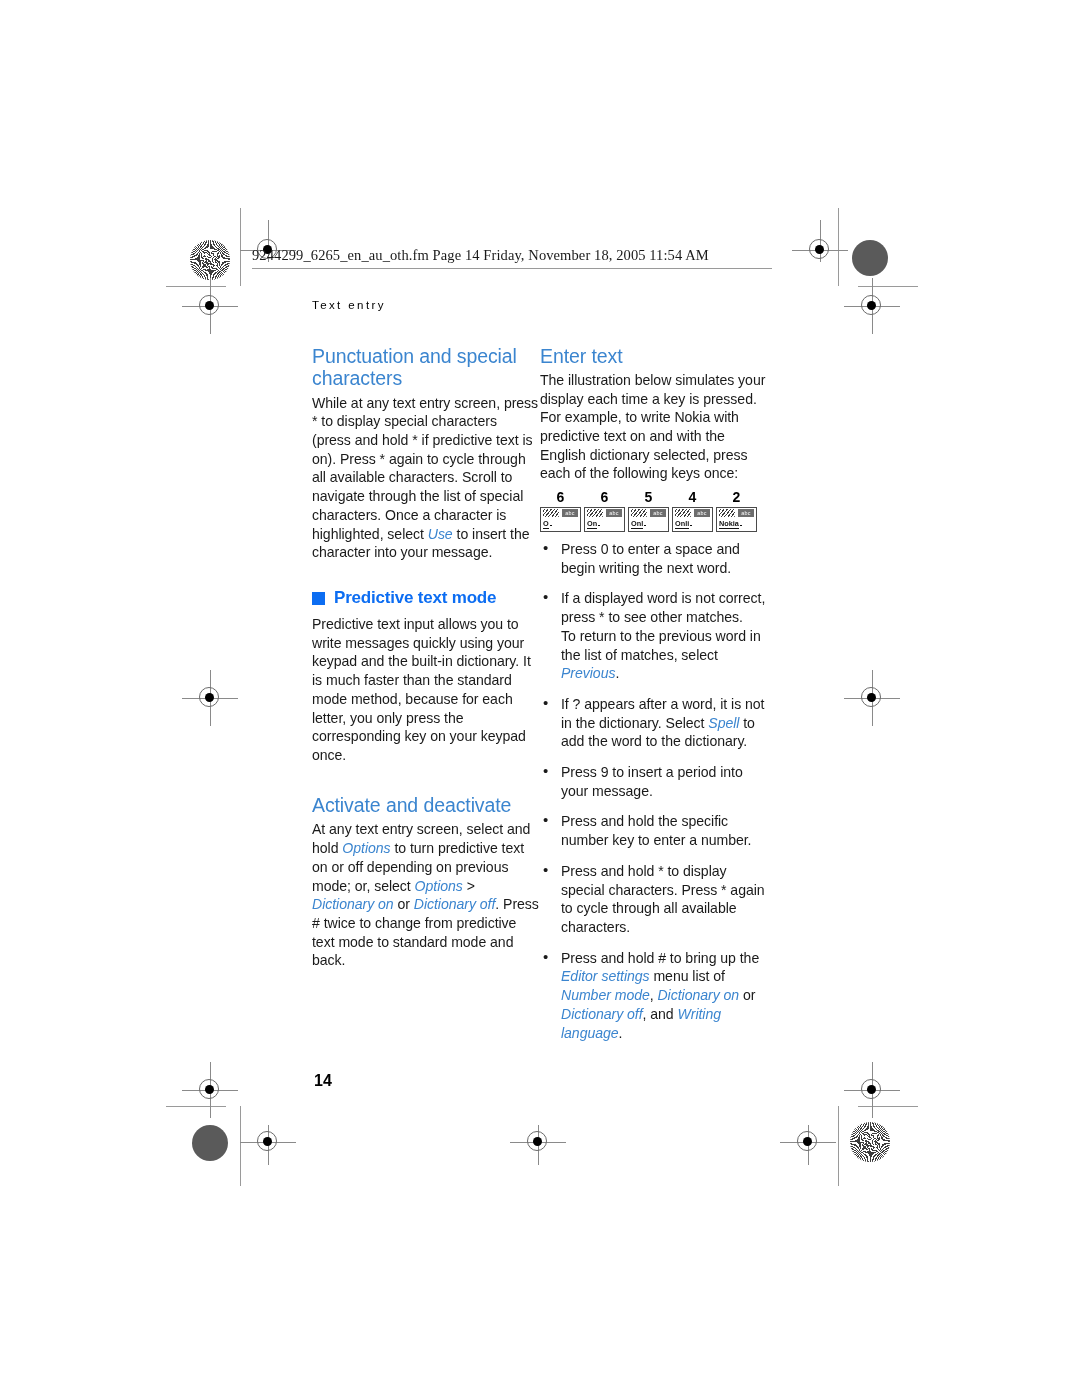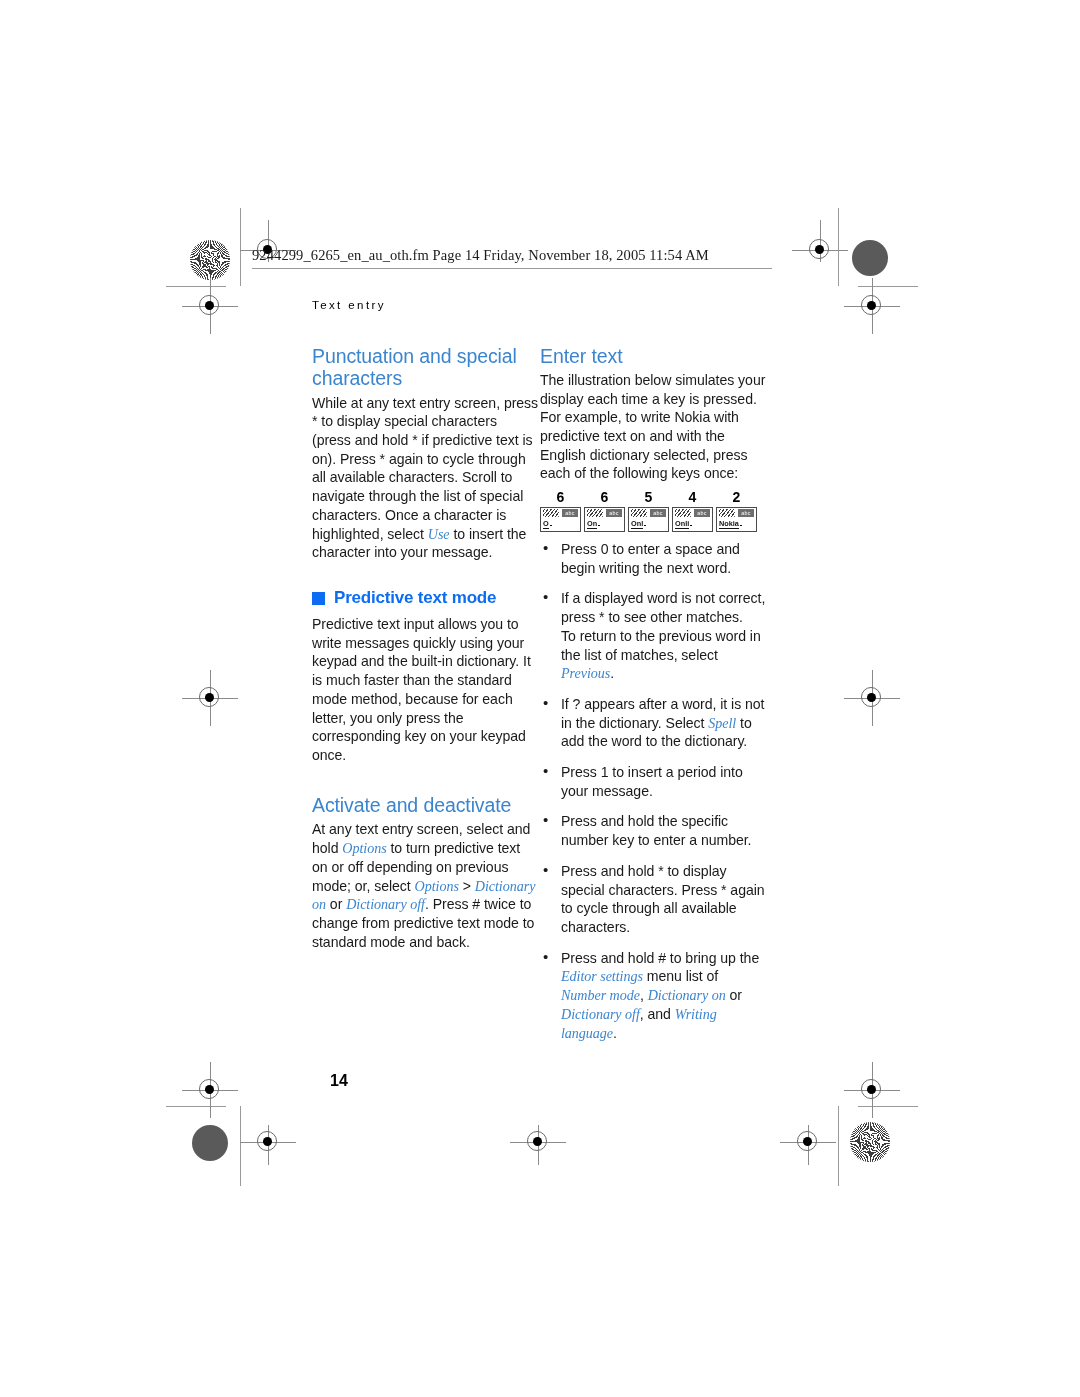--- a/index.html
+++ b/index.html
@@ -87,21 +87,21 @@
     left: 312px;
     top: 299px;
     font-size: 11.5px;
     color: #000;
     letter-spacing: 2.4px;
     font-weight: 400;
     text-align: right;
   }
   .page-number {
     position: absolute;
-    left: 330px;
+    left: 314px;
     top: 1072px;
     font-size: 16px;
     font-weight: 700;
     color: #000;
   }
 
   
   .col {
     position: absolute;
     top: 333px;
@@ -145,21 +145,20 @@
     font-size: 14.1px;
     line-height: 18.7px;
     color: #1a1a1a;
     letter-spacing: -0.05px;
   }
   p.body.gap { margin-bottom: 14px; }
 
   .ui {
     color: #3b85cf;
     font-style: italic;
-    font-family: Liberation Serif, serif;
   }
 
   h2.sec.spaced { margin-top: 30px; }
 
   
   ul.bullets {
     list-style: none;
     margin: 8px 0 0 0;
     padding: 0;
   }
@@ -409,19 +408,19 @@
           </div>
           <div class="disp"><span class="txt">Nokia</span><span class="cur"></span></div>
         </div>
       </div>
     </div>
 
   <ul class="bullets">
       <li><span>Press 0 to enter a space and begin writing the next word.</span></li>
       <li><span>If a displayed word is not correct, press * to see other matches.</span><br><span>To return to the previous word in the list of matches, select </span><span class="ui">Previous</span><span>.</span></li>
       <li><span>If ? appears after a word, it is not in the dictionary. Select </span><span class="ui">Spell</span><span> to add the word to the dictionary.</span></li>
-      <li><span>Press 1 to insert a period into your message.</span></li>
+      <li><span>Press 9 to insert a period into your message.</span></li>
       <li><span>Press and hold the specific number key to enter a number.</span></li>
       <li><span>Press and hold * to display special characters. Press * again to cycle through all available characters.</span></li>
       <li><span>Press and hold # to bring up the </span><span class="ui">Editor settings</span><span> menu list of </span><span class="ui">Number mode</span><span>, </span><span class="ui">Dictionary on</span><span> or </span><span class="ui">Dictionary off</span><span>, and </span><span class="ui">Writing language</span><span>.</span></li>
     </ul>
 
 </div>
 
 </body></html>

